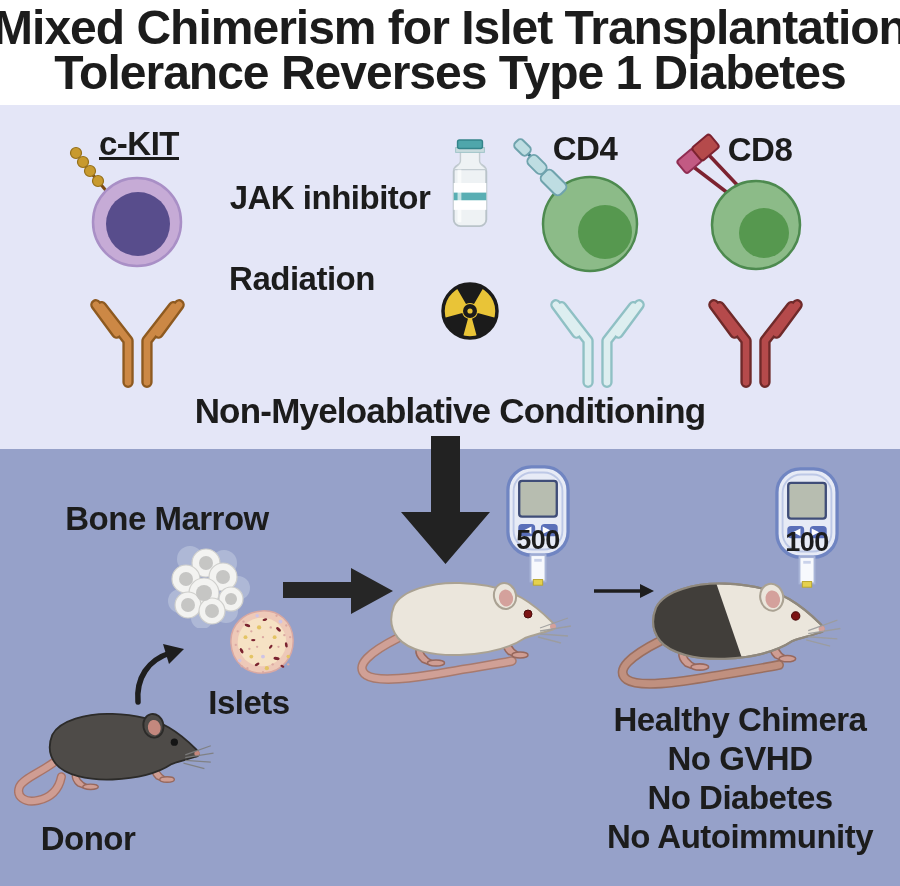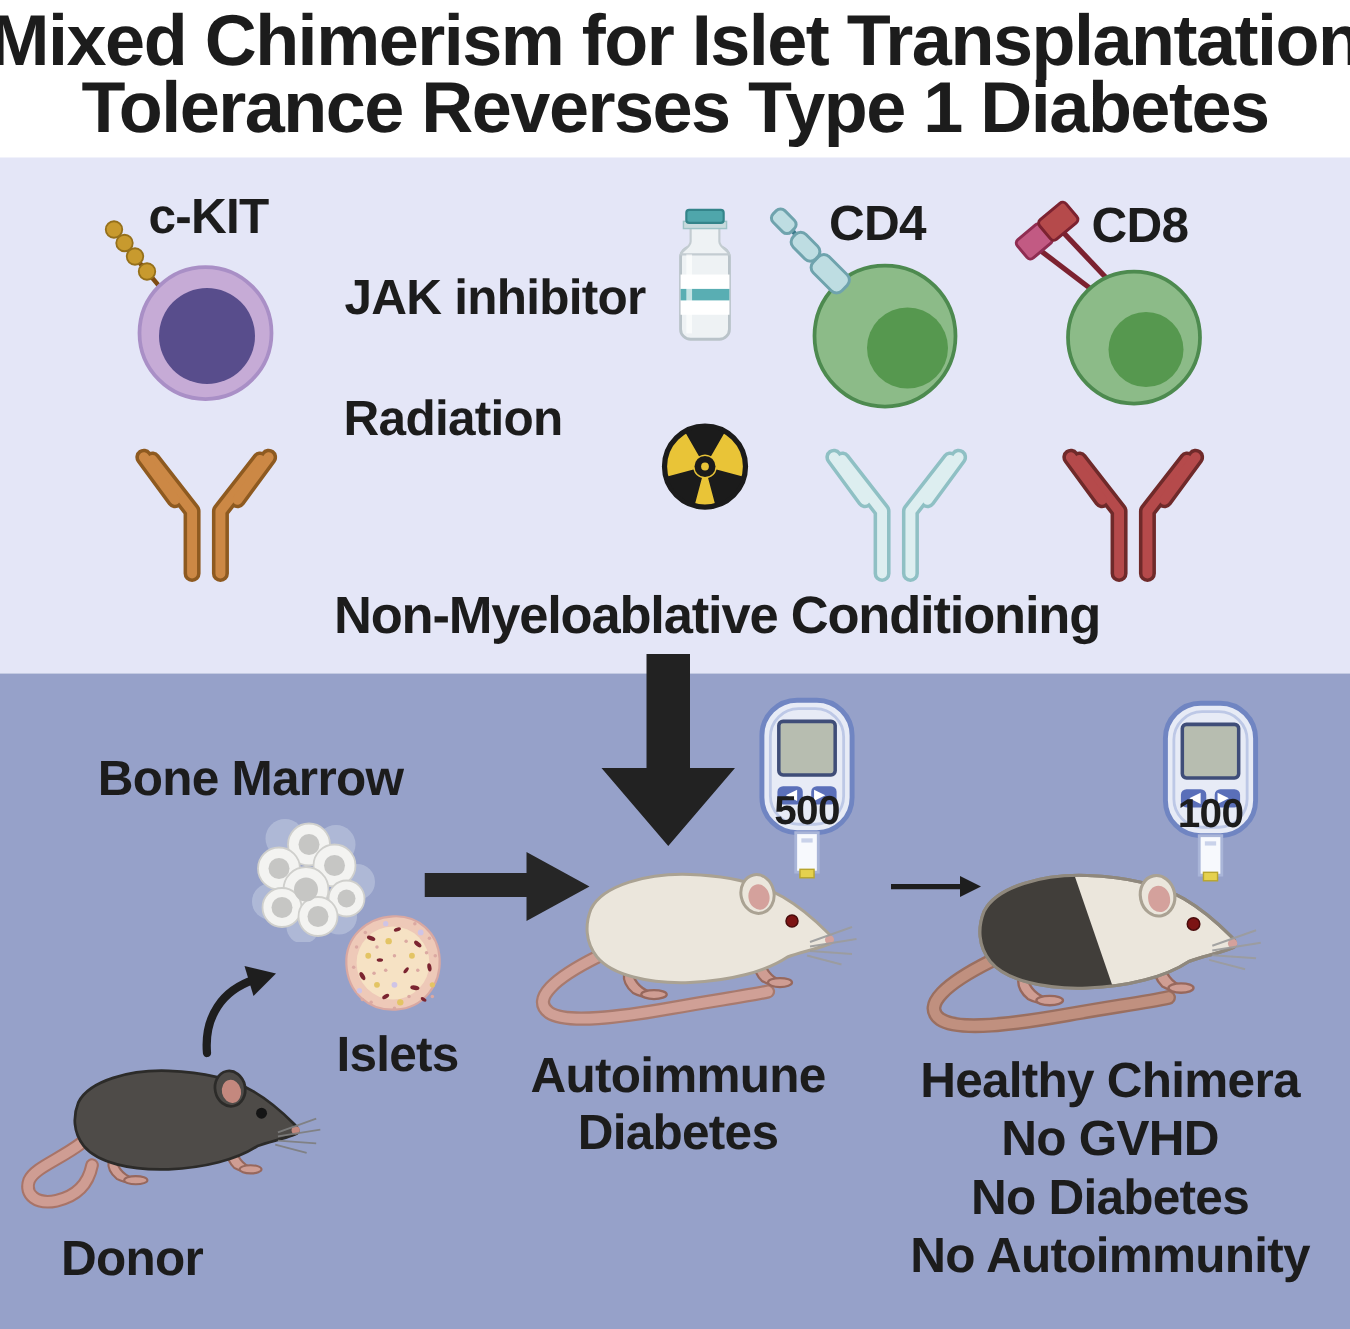--- a/index.html
+++ b/index.html
@@ -3,38 +3,38 @@
 <meta charset="utf-8">
 <style>
   html,body{margin:0;padding:0;background:#ffffff;}
   #fig{position:relative;width:900px;height:886px;background:#ffffff;overflow:hidden;
        font-family:"Liberation Sans","DejaVu Sans",sans-serif;color:#1c1c1c;}
   .abs{position:absolute;}
   .sec{position:absolute;left:0;width:900px;}
   .lbl{position:absolute;transform:translateX(-50%);font-weight:bold;font-size:33px;
        letter-spacing:-0.5px;white-space:nowrap;text-align:center;color:#1c1c1c;}
   .title{font-size:48px;letter-spacing:-1px;line-height:45px;}
-  .caption{font-size:35px;letter-spacing:-0.8px;margin-left:28px;}
+  .caption{font-size:35px;letter-spacing:-0.8px;}
   .meter-num{font-size:27px;font-weight:bold;letter-spacing:-0.5px;margin-top:40px;}
   svg{display:block;}
 </style>
 </head>
 <body>
 
 <div id="fig">
 
   <div class="sec" style="top:105px;height:344px;background:#e4e6f7;"></div>
   <div class="sec" style="top:449px;height:437px;background:#96a1c9;"></div>
 
   <div class="lbl title" style="left:450px;top:5px;">
     <div>Mixed Chimerism for Islet Transplantation</div>
     <div>Tolerance Reverses Type 1 Diabetes</div>
   </div>
 
-  <div class="lbl" style="left:139px;top:125px;">c-KIT</div>
+  <div class="lbl" style="left:139px;top:125px;text-decoration:underline;">c-KIT</div>
 
   <div class="abs" style="left:42px;top:124px;">
     <svg width="150" height="150" viewBox="0 0 150 150">
       <line x1="66" y1="69" x2="40" y2="38" stroke="#7d4a12" stroke-width="3"></line>
       <circle cx="95" cy="98" r="44" fill="#c6abd6" stroke="#a98fc6" stroke-width="2.5"></circle>
       <circle cx="96" cy="100" r="32" fill="#584d8c"></circle>
       <circle cx="56" cy="57" r="5.5" fill="#c89a2e" stroke="#95701b" stroke-width="1.2"></circle>
       <circle cx="48" cy="47" r="5.5" fill="#c89a2e" stroke="#95701b" stroke-width="1.2"></circle>
       <circle cx="41" cy="38" r="5.5" fill="#c89a2e" stroke="#95701b" stroke-width="1.2"></circle>
       <circle cx="34" cy="29" r="5.5" fill="#c89a2e" stroke="#95701b" stroke-width="1.2"></circle>
@@ -244,21 +244,21 @@
         <ellipse cx="50" cy="52" rx="3.2" ry="1.6" transform="rotate(10 50 52)"></ellipse>
         <ellipse cx="30" cy="58" rx="2.6" ry="1.4" transform="rotate(-30 30 58)"></ellipse>
         <ellipse cx="14" cy="44" rx="3" ry="1.5" transform="rotate(60 14 44)"></ellipse>
         <ellipse cx="26" cy="33" rx="2.2" ry="1.2"></ellipse>
         <ellipse cx="44" cy="40" rx="2.4" ry="1.2" transform="rotate(-50 44 40)"></ellipse>
         <ellipse cx="56" cy="60" rx="2.2" ry="1.2" transform="rotate(30 56 60)"></ellipse>
       </g>
     </svg>
   </div>
 
-  <div class="lbl" style="left:265px;top:684px;">Islets</div>
+  <div class="lbl" style="left:249px;top:684px;">Islets</div>
 
   <div class="abs" style="left:128px;top:644px;">
     <svg width="72" height="62" viewBox="0 0 72 62">
       <path d="M10,58 C8,34 20,16 42,9" fill="none" stroke="#1e1e1e" stroke-width="5.5" stroke-linecap="round"></path>
       <polygon points="56,5 35,0 41,20" fill="#1e1e1e"></polygon>
     </svg>
   </div>
 
   <div class="abs" style="left:14px;top:700px;">
     <svg width="205" height="108" viewBox="0 0 225 118">
@@ -325,24 +325,20 @@
       <circle cx="201" cy="58.5" r="3" fill="#d4a19c"></circle>
       <g stroke="#9c9c9c" stroke-width="1.3" opacity="0.9">
         <line x1="188" y1="60" x2="216" y2="50"></line>
           <line x1="188" y1="63" x2="219" y2="58"></line>
         <line x1="188" y1="66" x2="216" y2="68"></line>
           <line x1="186" y1="69" x2="209" y2="75"></line>
       </g>
     </svg>
   </div>
 
-  <div class="lbl" style="left:452px;top:698px;line-height:38px;">
-    <div>Autoimmune</div>
-    <div>Diabetes</div>
-  </div>
 
   <div class="abs" style="left:592px;top:580px;">
     <svg width="64" height="22" viewBox="0 0 64 22">
       <line x1="2" y1="11" x2="48" y2="11" stroke="#1e1e1e" stroke-width="3.5"></line>
       <polygon points="48,4 62,11 48,18" fill="#1e1e1e"></polygon>
     </svg>
   </div>
 
   <div class="abs" style="left:774px;top:466px;">
     <svg width="66" height="124" viewBox="0 0 70 132">

